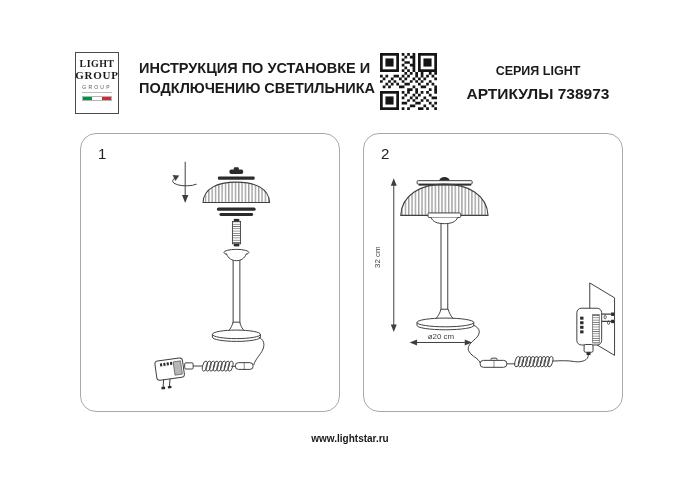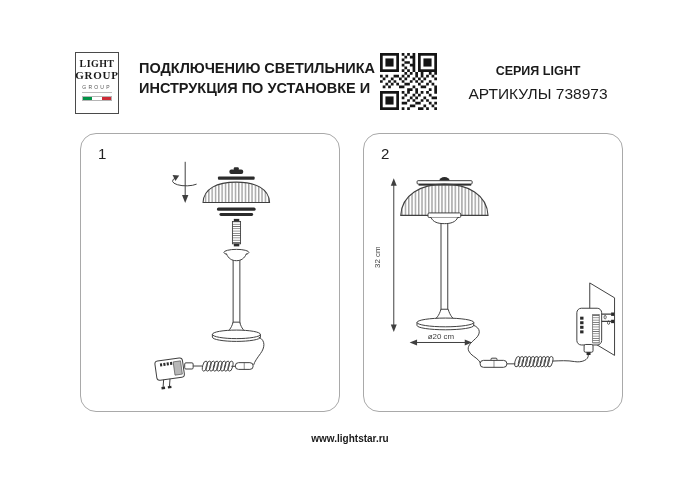--- a/index.html
+++ b/index.html
@@ -15,21 +15,21 @@
   .logo .l2{font-family:"Liberation Serif",serif;font-weight:700;font-size:11px;line-height:12px;letter-spacing:.8px;}
   .logo .l3{font-size:5px;letter-spacing:2.2px;color:#555;margin-top:3px;border-bottom:1px solid #bbb;padding-bottom:2px;}
   .flag{margin-top:3px;width:30px;height:5px;display:flex;border:.5px solid #b5b5b5;box-sizing:border-box;}
   .flag span{flex:1;height:100%;}
   .flag .g{background:#009246;} .flag .w{background:#fff;} .flag .r{background:#ce2b37;}
 
   .title{left:139px;top:59px;width:250px;font-weight:700;font-size:14.5px;line-height:19.5px;}
   .qr{left:380px;top:53px;width:57px;height:57px;}
   .series-block{left:452px;top:64px;width:172px;text-align:center;}
   .series{font-weight:700;font-size:12.5px;}
-  .articles{font-weight:400;font-size:15.5px;margin-top:7px;}
+  .articles{font-weight:700;font-size:15.5px;margin-top:7px;}
 
   
   .panel{width:260px;height:279px;border:1px solid #a9a9a9;border-radius:16px;
          box-sizing:border-box;background:#fff;}
   .panel1{left:80px;top:133px;} .panel2{left:363px;top:133px;}
   .step-num{position:absolute;left:17px;top:11px;font-size:15px;color:#222;}
   .panel svg{position:absolute;left:0;top:0;display:block;}
   svg text{font-family:"Liberation Sans",sans-serif;}
 
   .footer{left:0;top:433px;width:700px;text-align:center;font-weight:700;font-size:10px;}
@@ -44,22 +44,22 @@
     <span class="l2">GROUP</span>
     <span class="l3">GROUP</span>
     <span class="flag">
         <span class="g"></span>
         <span class="w"></span>
         <span class="r"></span>
       </span>
   </div>
 
   <div class="abs title">
+    <div>ИНСТРУКЦИЯ ПО УСТАНОВКЕ И</div>
     <div>ПОДКЛЮЧЕНИЮ СВЕТИЛЬНИКА</div>
-    <div>ИНСТРУКЦИЯ ПО УСТАНОВКЕ И</div>
   </div>
 
   <div class="abs qr">
     <svg width="57" height="57" viewBox="0 0 21 21">
       <rect x="0" y="0" width="7" height="7" fill="#151515"></rect>
         <rect x="1" y="1" width="5" height="5" fill="#fff"></rect>
         <rect x="2" y="2" width="3" height="3" fill="#151515"></rect>
       <rect x="14" y="0" width="7" height="7" fill="#151515"></rect>
         <rect x="15" y="1" width="5" height="5" fill="#fff"></rect>
         <rect x="16" y="2" width="3" height="3" fill="#151515"></rect>

